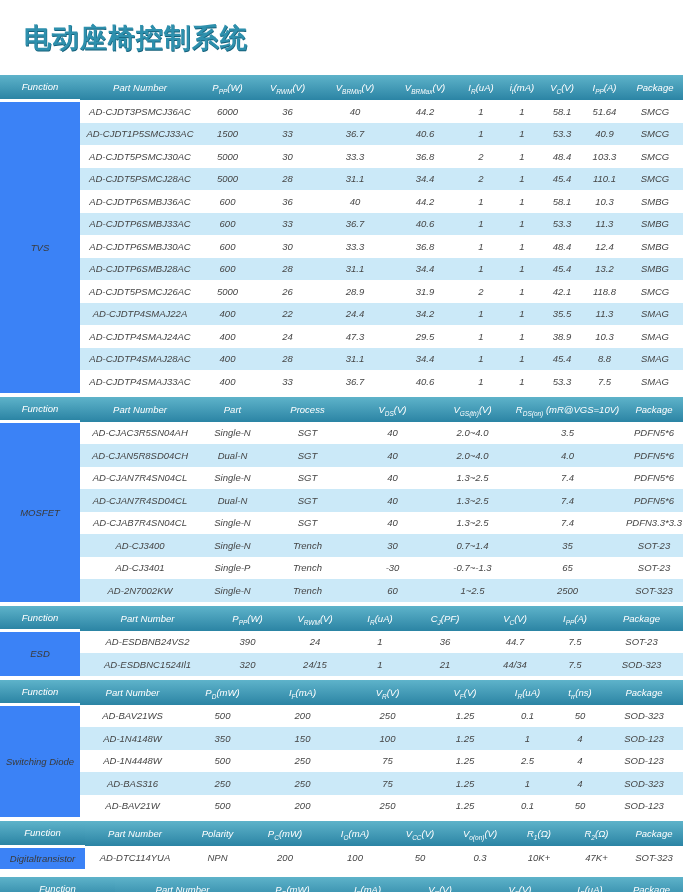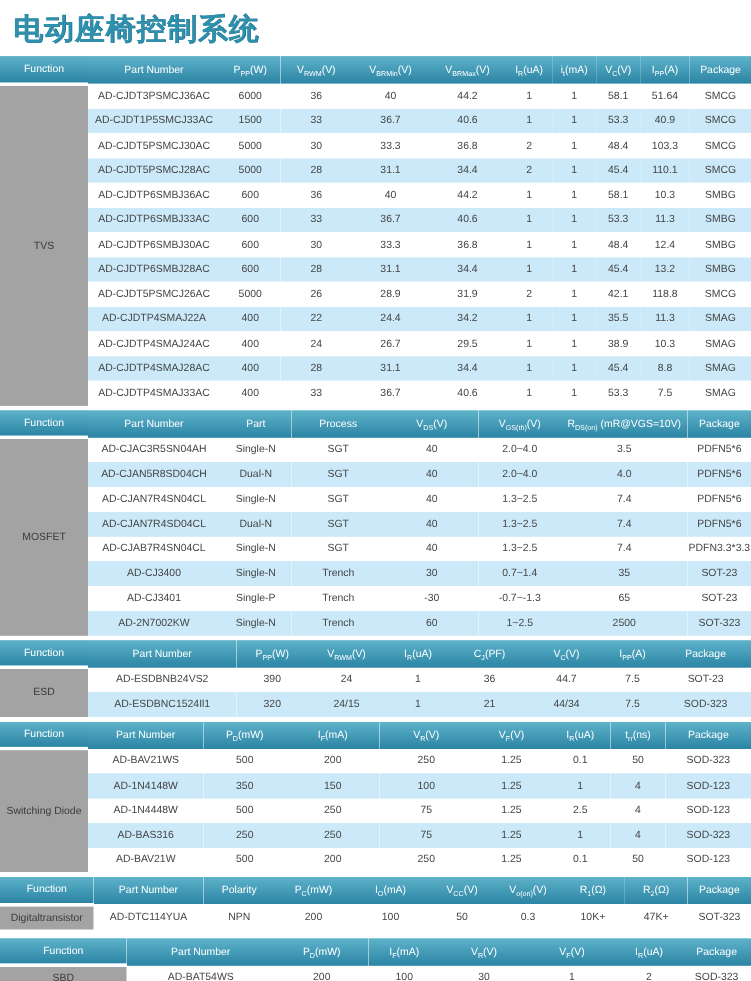--- a/index.html
+++ b/index.html
@@ -2,46 +2,46 @@
 <html style="--title: #2e90ad; --header-top: #5eb3ca; --header-bottom: #2b84a4; --stripe: #cbe9f8;"><head>
 <meta charset="utf-8">
 <style>
   html,body{margin:0;padding:0;}
   body{
     width:683px;height:892px;overflow:hidden;background:#fff;
     font-family:"Liberation Sans",sans-serif;
     -webkit-font-smoothing:antialiased;
   }
   h1[data-name="page-title"]{
-    margin:4px;padding:6px 0 5px 8px;
+    margin:16px;padding:6px 0 5px 8px;
     font-size:27px;line-height:32px;font-weight:800;
     color:var(--title,#2e90ad);
     letter-spacing:1px;
     text-shadow:0.5px 0.5px 0 #15607a;
   }
   main{display:block;}
   table.spec{
     border-collapse:collapse;table-layout:fixed;
-    width:683px;margin:0 0 4px 0;
+    width:683px;margin:0 0 4px 0;font-style:italic;
   }
   table.spec.gap-lg{margin-top:8px;}
   table.spec th{
     background:linear-gradient(var(--header-top,#5eb3ca),var(--header-bottom,#2b84a4));
     color:#fff;font-weight:400;font-size:9.5px;
     height:25px;padding:0 1px;text-align:center;
     white-space:nowrap;overflow:hidden;box-sizing:border-box;
   }
   table.spec th:first-child{border-bottom:3px solid #fff;}
   table.spec th sub,table.spec td sub{font-size:6.5px;line-height:0;}
   table.spec td{
     font-size:9.5px;color:#454545;text-align:center;
     height:22.5px;padding:0 1px;white-space:nowrap;overflow:hidden;
     box-sizing:border-box;
   }
-  table.spec td.fn{background:#a3a3a3;color:#3a3a3a;}
+  table.spec td.fn{background:#3b82f6;color:#3a3a3a;}
   table.spec tbody tr:nth-child(even) td:not(.fn){background:var(--stripe,#cbe9f8);}
 </style>
 </head>
 <body>
 
 <h1 data-name="page-title">电动座椅控制系统</h1>
 
 <main data-name="tables-container">
     <table class="spec" data-name="tvs-table">
       <colgroup>
@@ -191,21 +191,21 @@
           <td data-name="tvs-cell-9-5">1</td>
           <td data-name="tvs-cell-9-6">1</td>
           <td data-name="tvs-cell-9-7">35.5</td>
           <td data-name="tvs-cell-9-8">11.3</td>
           <td data-name="tvs-cell-9-9">SMAG</td>
         </tr>
         <tr data-name="tvs-row-10">
           <td data-name="tvs-cell-10-0">AD-CJDTP4SMAJ24AC</td>
           <td data-name="tvs-cell-10-1">400</td>
           <td data-name="tvs-cell-10-2">24</td>
-          <td data-name="tvs-cell-10-3">26.7</td>
+          <td data-name="tvs-cell-10-3">47.3</td>
           <td data-name="tvs-cell-10-4">29.5</td>
           <td data-name="tvs-cell-10-5">1</td>
           <td data-name="tvs-cell-10-6">1</td>
           <td data-name="tvs-cell-10-7">38.9</td>
           <td data-name="tvs-cell-10-8">10.3</td>
           <td data-name="tvs-cell-10-9">SMAG</td>
         </tr>
         <tr data-name="tvs-row-11">
           <td data-name="tvs-cell-11-0">AD-CJDTP4SMAJ28AC</td>
           <td data-name="tvs-cell-11-1">400</td>

